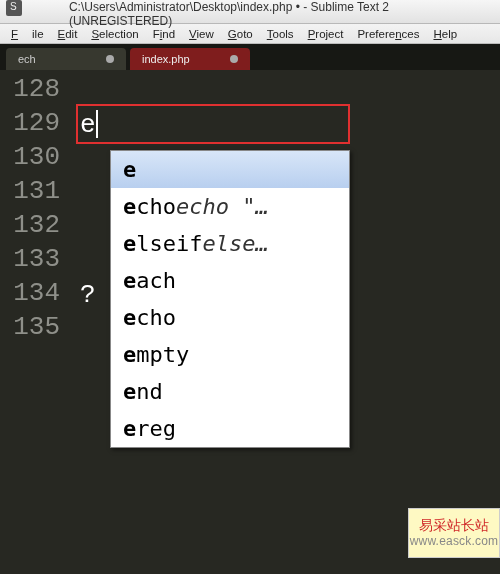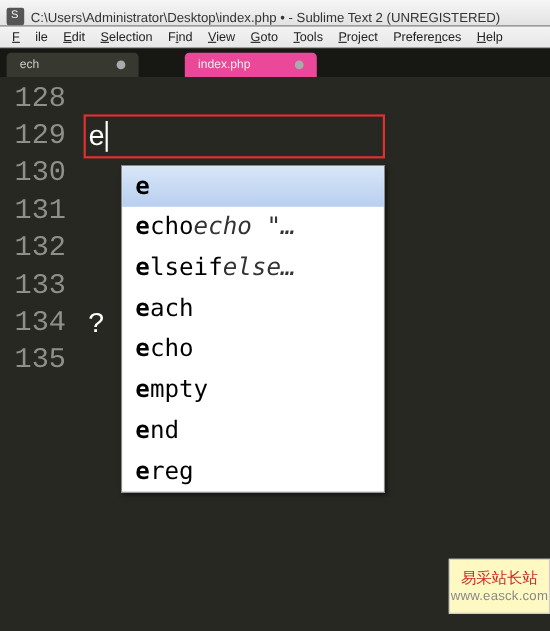--- a/index.html
+++ b/index.html
@@ -8,23 +8,23 @@
     background: #272822;
     font-family: "Segoe UI", Tahoma, sans-serif;
     overflow: hidden;
     position: relative;
   }
   
   .titlebar {
     height: 24px;
     background: linear-gradient(#f6f6f6, #e2e2e2);
     border-bottom: 1px solid #b8b8b8;
-    display: flex; align-items: flex-end;
+    display: flex; align-items: flex-start;
     padding: 0 6px;
-    font-size: 12px; color: #333;
+    font-size: 12px; color: #333; gap: 41px;
   }
   .titlebar .sticon {
     width: 16px; height: 16px;
     background: #555; border-radius: 2px;
     margin-right: 6px;
     display: inline-block;
     position: relative;
   }
   .titlebar .sticon::after{
     content:"S"; position:absolute; color:#eee; font-size:10px; left:4px; top:1px;
@@ -40,35 +40,34 @@
   }
   .menubar span { padding: 2px 7px; cursor: default; }
   .menubar span u { text-decoration: underline; }
   
   .tabbar {
     height: 26px;
     background: #171814;
     display: flex; align-items: flex-end;
     padding-left: 6px;
     padding-top: 2px;
-    gap: 38px;
   }
   .tab {
     height: 22px;
     min-width: 120px;
     background: #37382f;
     color: #ccc;
     font-size: 11px;
     display: flex; align-items: center;
     padding: 0 12px;
     margin-right: 4px;
     border-radius: 4px 4px 0 0;
     position: relative;
   }
-  .tab.active { background: #ec4899; color: #eee; }
+  .tab.active { background: #7f1d1d; color: #eee; }
   .tab .dirty {
     width: 8px; height: 8px; border-radius: 50%;
     background: #aaa; margin-left: auto;
   }
   
   .editor {
     position: relative;
     width: 500px;
     height: calc(574px - 24px - 20px - 26px);
     background: #272822;

